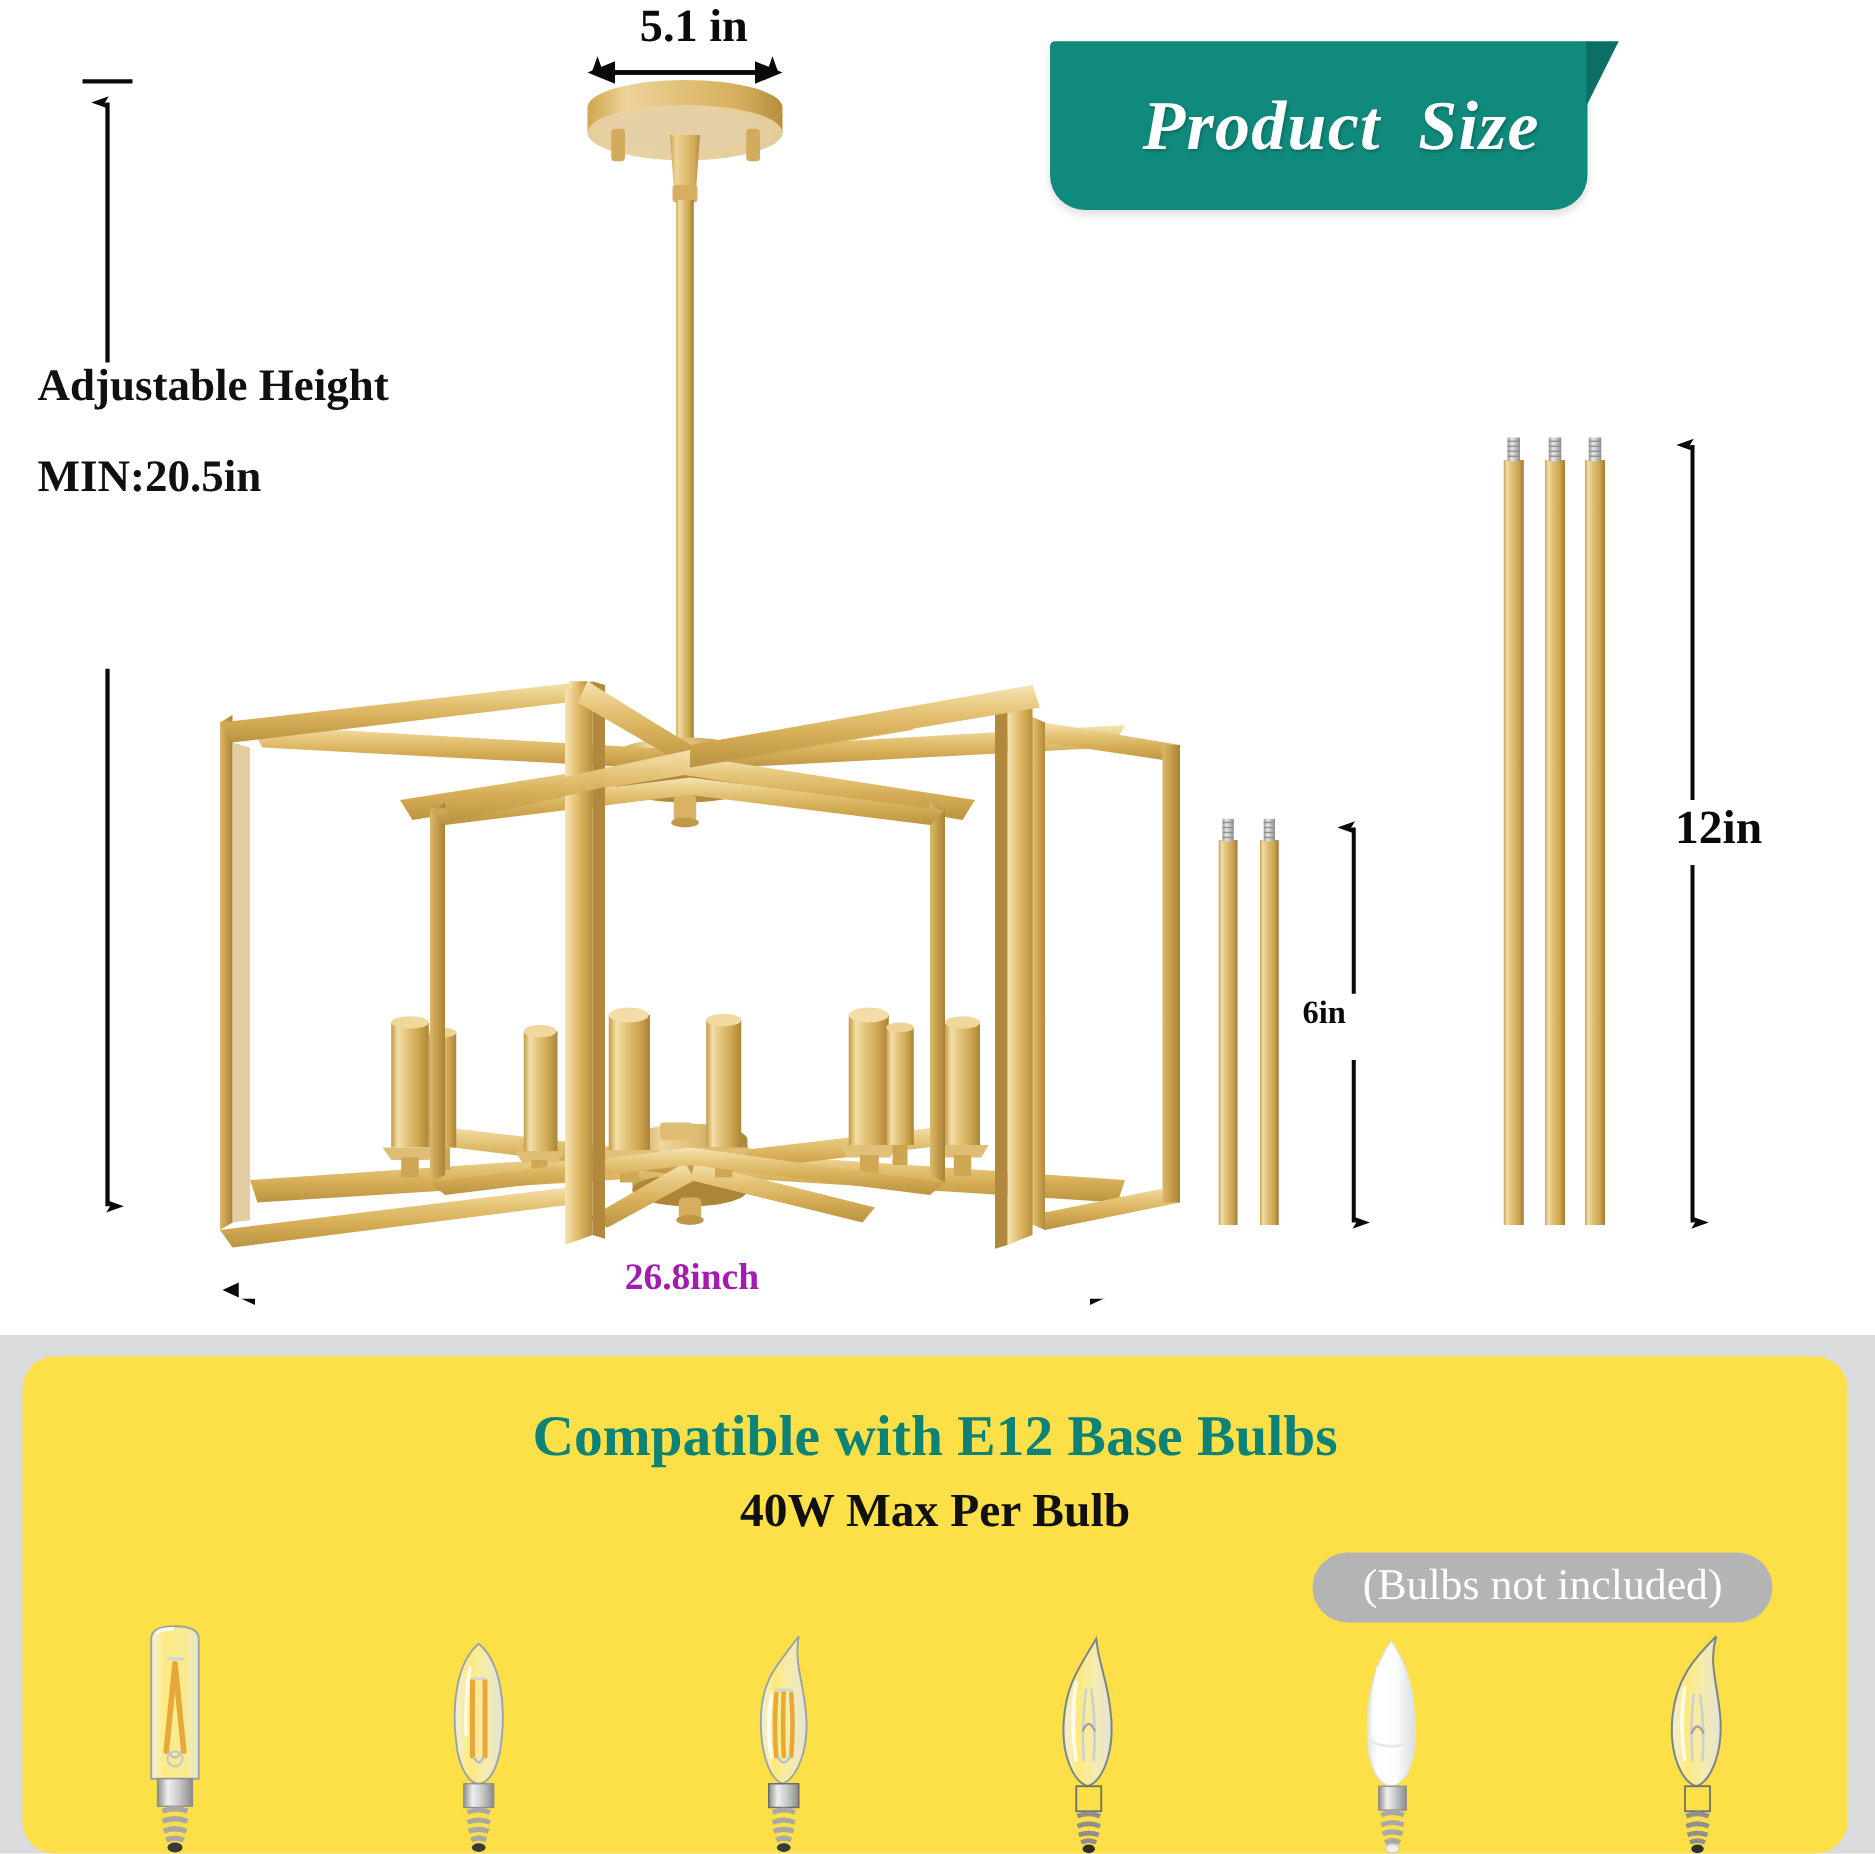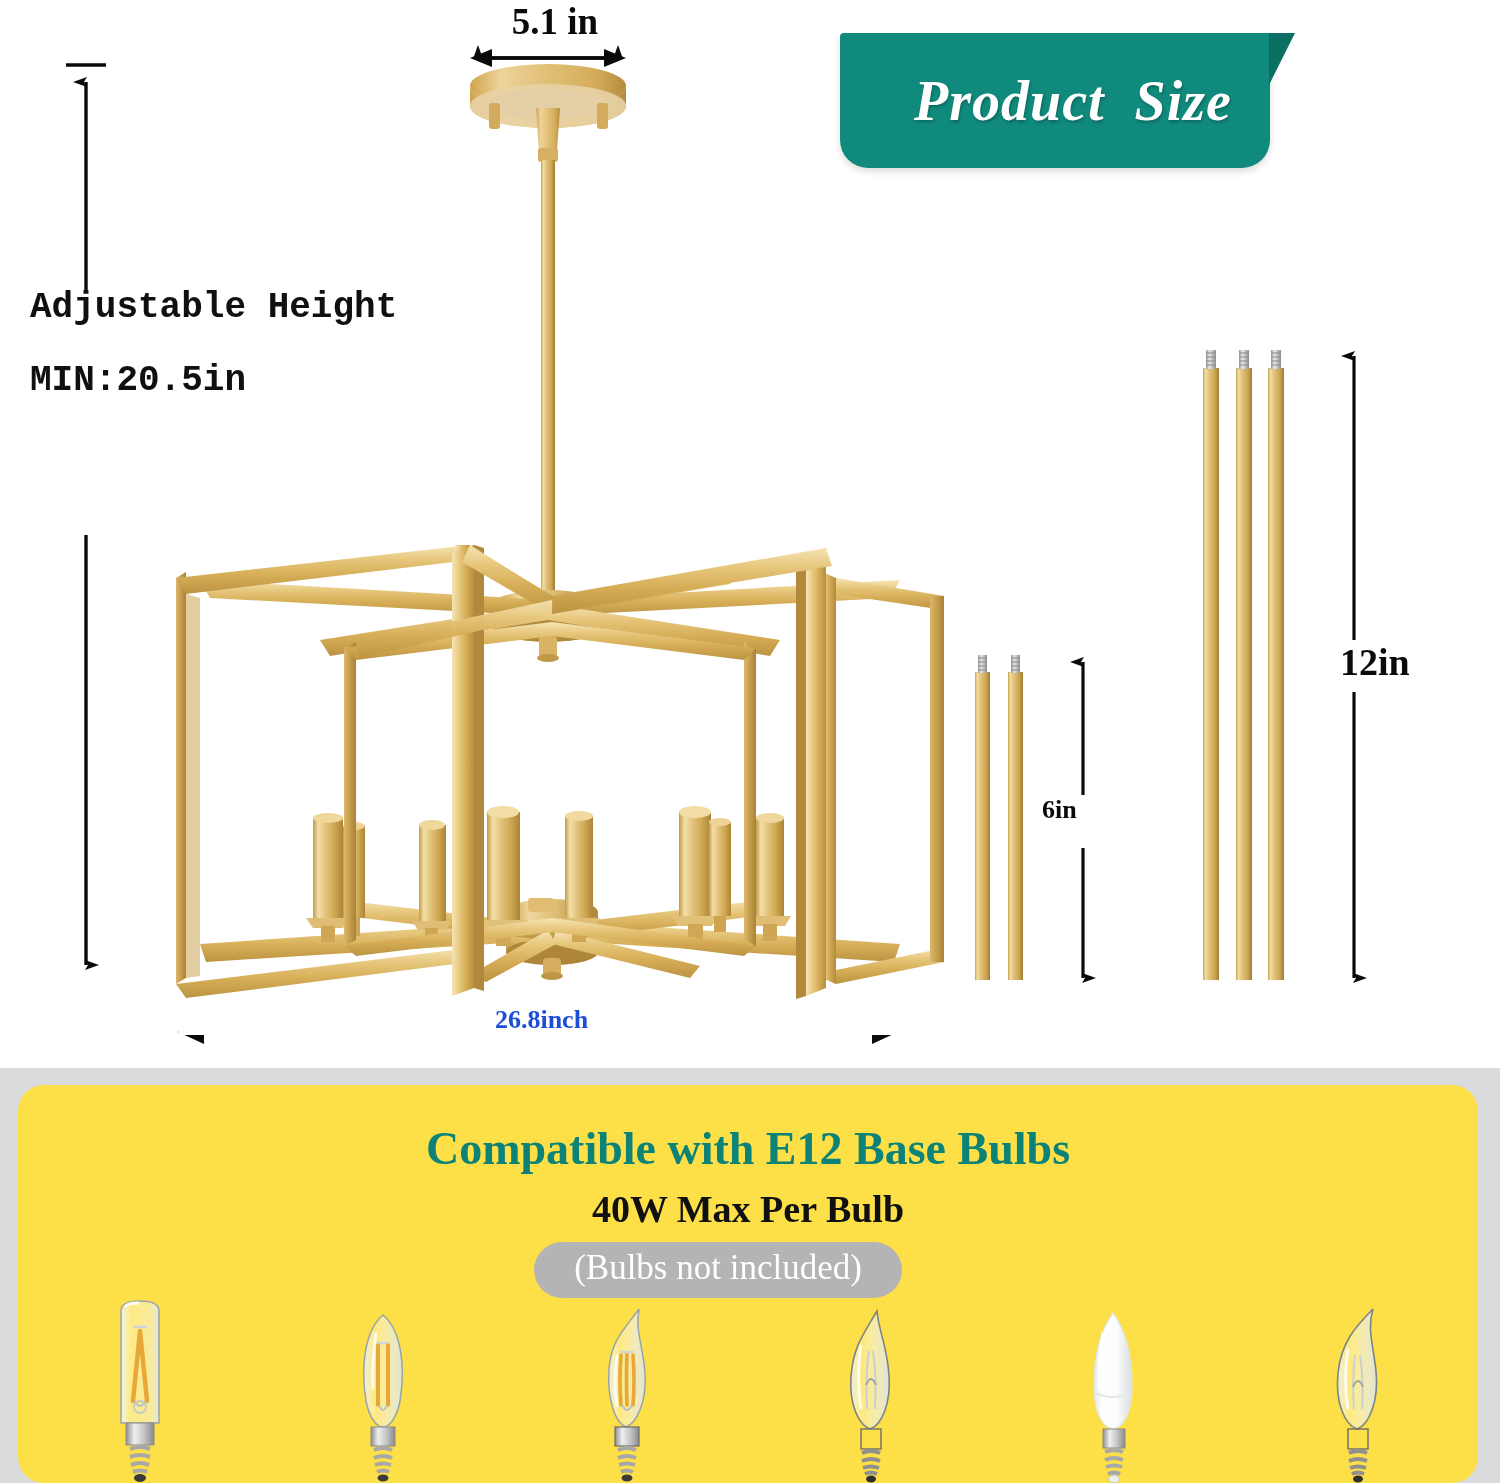--- a/index.html
+++ b/index.html
@@ -43,28 +43,28 @@
   #dim-width-top { position: absolute; left: 455px; top: 0px; width: 200px; height: 70px; }
   #dim-width-top .lbl {
     position: absolute; left: 0; top: 0; width: 200px; text-align: center;
     font-size: 37px; font-weight: bold; color: #0a0a0a; white-space: pre;
   }
 
   
   #height-text { position: absolute; left: 30px; top: 290px; width: 380px; }
   #height-text div {
     font-size: 36px; font-weight: bold; color: #101010;
-    line-height: 1.0; margin-bottom: 37px; white-space: pre; font-family: Liberation Mono, monospace;
+    line-height: 1.0; margin-bottom: 37px; white-space: pre;
   }
 
   
   #dim-width-bottom { position: absolute; left: 175px; top: 1005px; width: 725px; height: 58px; }
   #dim-width-bottom .lbl {
-    position: absolute; left: 4px; top: 0; width: 725px; text-align: center;
-    font-size: 26px; font-weight: bold; color: #1d4ed8;
+    position: absolute; left: 16px; top: 0; width: 725px; text-align: center;
+    font-size: 30px; font-weight: bold; color: #a21caf;
     background: #fff; padding: 0 6px; white-space: pre;
   }
 
   
   #lbl-6in {
     position: absolute; left: 1042px; top: 795px;
     font-size: 26px; font-weight: bold; color: #0a0a0a; white-space: pre;
   }
   #lbl-12in {
     position: absolute; left: 1316px; top: 640px;
@@ -82,21 +82,21 @@
   }
   #bulb-heading {
     position: absolute; left: 0; top: 37px; width: 1460px; text-align: center;
     font-size: 46px; font-weight: bold; color: #0d8276; white-space: pre;
   }
   #bulb-sub {
     position: absolute; left: 0; top: 102px; width: 1460px; text-align: center;
     font-size: 38px; font-weight: bold; color: #101010; white-space: pre;
   }
   #bulb-pill-wrap {
-    position: absolute; left: 0; top: 157px; width: 1400px; text-align: center;
+    position: absolute; left: 0; top: 157px; width: 1400px; text-align: right;
   }
   #bulb-pill {
     display: inline-block; background: #b4b4b4; color: #ffffff;
     font-size: 35px; padding: 6px 40px 10px 40px; border-radius: 34px;
     white-space: pre;
   }
   #bulb-row {
     position: absolute; left: 0; top: 208px; width: 1460px; height: 190px;
     display: flex; align-items: flex-end; justify-content: space-around;
   }

